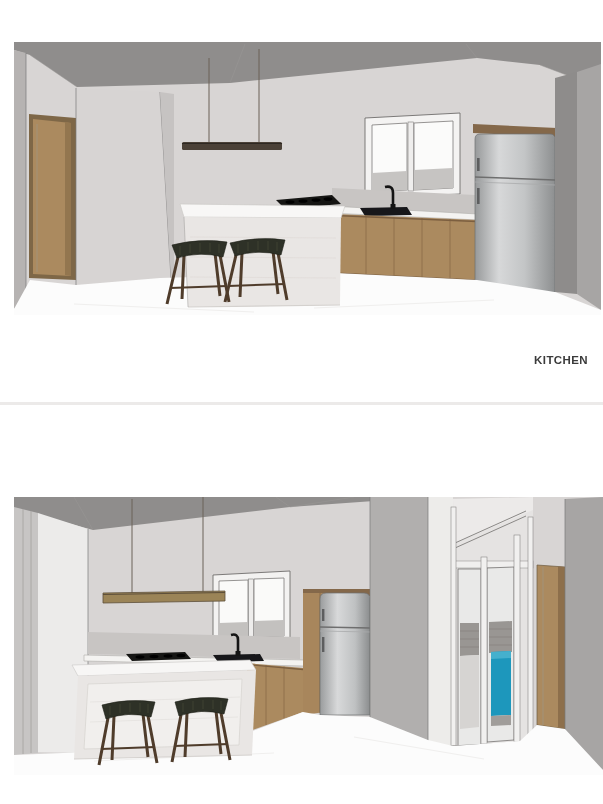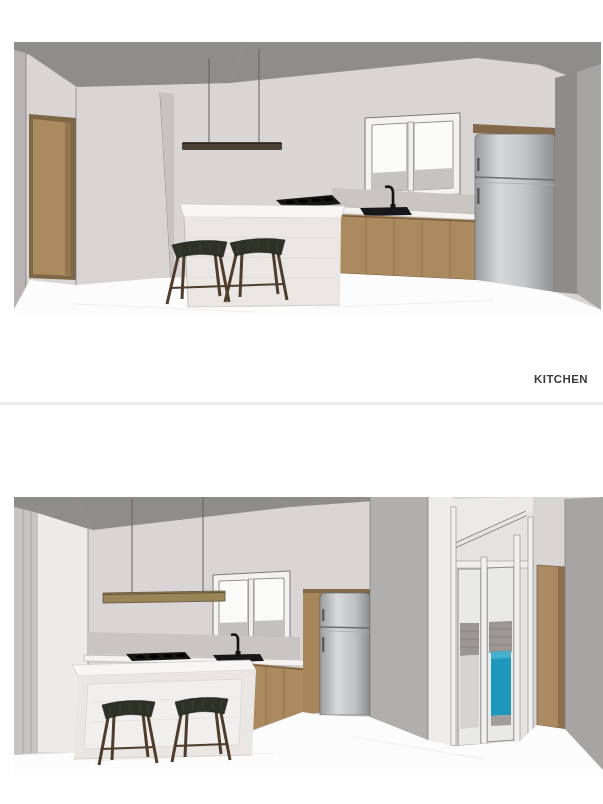--- a/index.html
+++ b/index.html
@@ -2,21 +2,21 @@
 <html style="--page-bg: #ffffff; --label: #3b3b3b; --divider: #eceae9; --wall: #d8d5d4; --wall-light: #ecebea; --ceiling: #8f8d8c; --side-wall: #a7a5a4; --strip-wall: #b6b3b2; --wood: #ab8a5f; --wood-dark: #8a6b47; --counter: #f4f3f1; --backsplash: #c8c5c3; --island-face: #e9e6e4; --stool-seat: #2e3127; --stool-leg: #4f3c2b; --appliance-black: #161614; --stainless: #c6c7c8; --accent-blue: #1d97bc; --floor: #fcfcfc;"><head>
 <meta charset="utf-8">
 <style>
   html,body{margin:0;padding:0;}
   body{font-family:"Liberation Sans", sans-serif; background:#fff;}
   .page{position:relative;width:603px;height:804px;background:var(--page-bg,#ffffff);overflow:hidden;margin:0 auto;}
   .render{position:absolute;}
   .render svg{display:block;}
   .render-top{left:14px;top:42px;width:587px;height:273px;}
   .render-bottom{left:14px;top:497px;width:589px;height:278px;}
-  .kitchen-label{position:absolute;top:354px;right:15px;font-size:11.5px;font-weight:bold;letter-spacing:.4px;color:var(--label,#3b3b3b);margin-top:19px;}
+  .kitchen-label{position:absolute;top:354px;right:15px;font-size:11.5px;font-weight:bold;letter-spacing:.4px;color:var(--label,#3b3b3b);}
   .divider{position:absolute;left:0;top:402px;width:603px;height:3px;background:var(--divider,#eceae9);}
   .edge{stroke:#7a7878;stroke-width:.7;fill:none;}
   .thin{stroke:#9b9997;stroke-width:.5;fill:none;}
 </style>
 </head>
 <body>
 
 <div class="page">
 
   <div class="render render-top">

